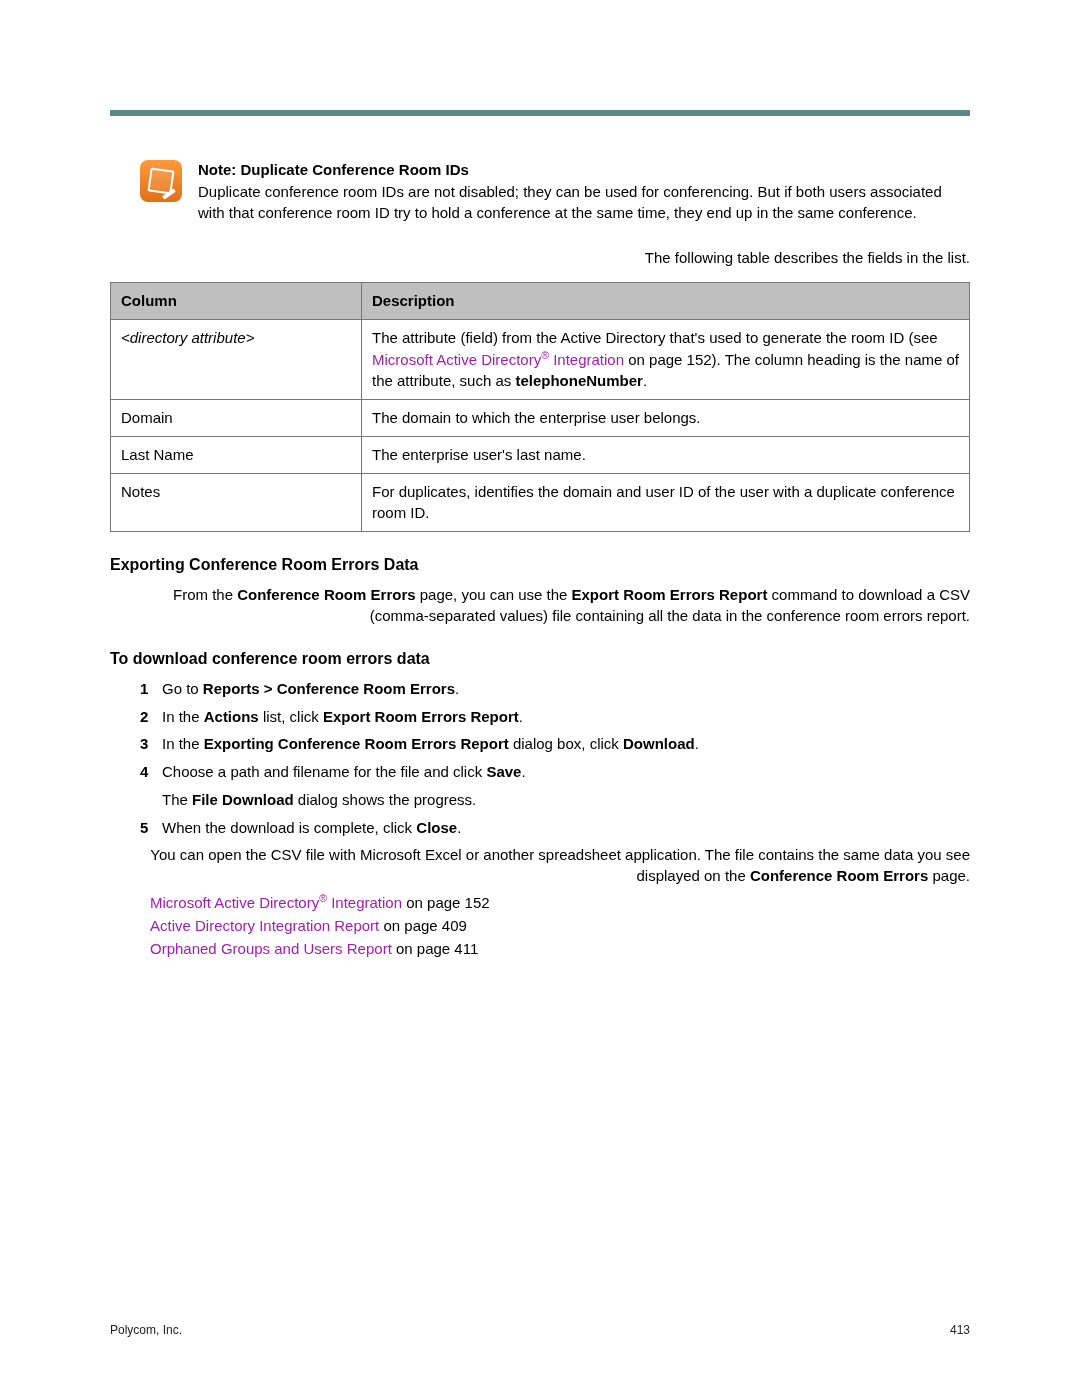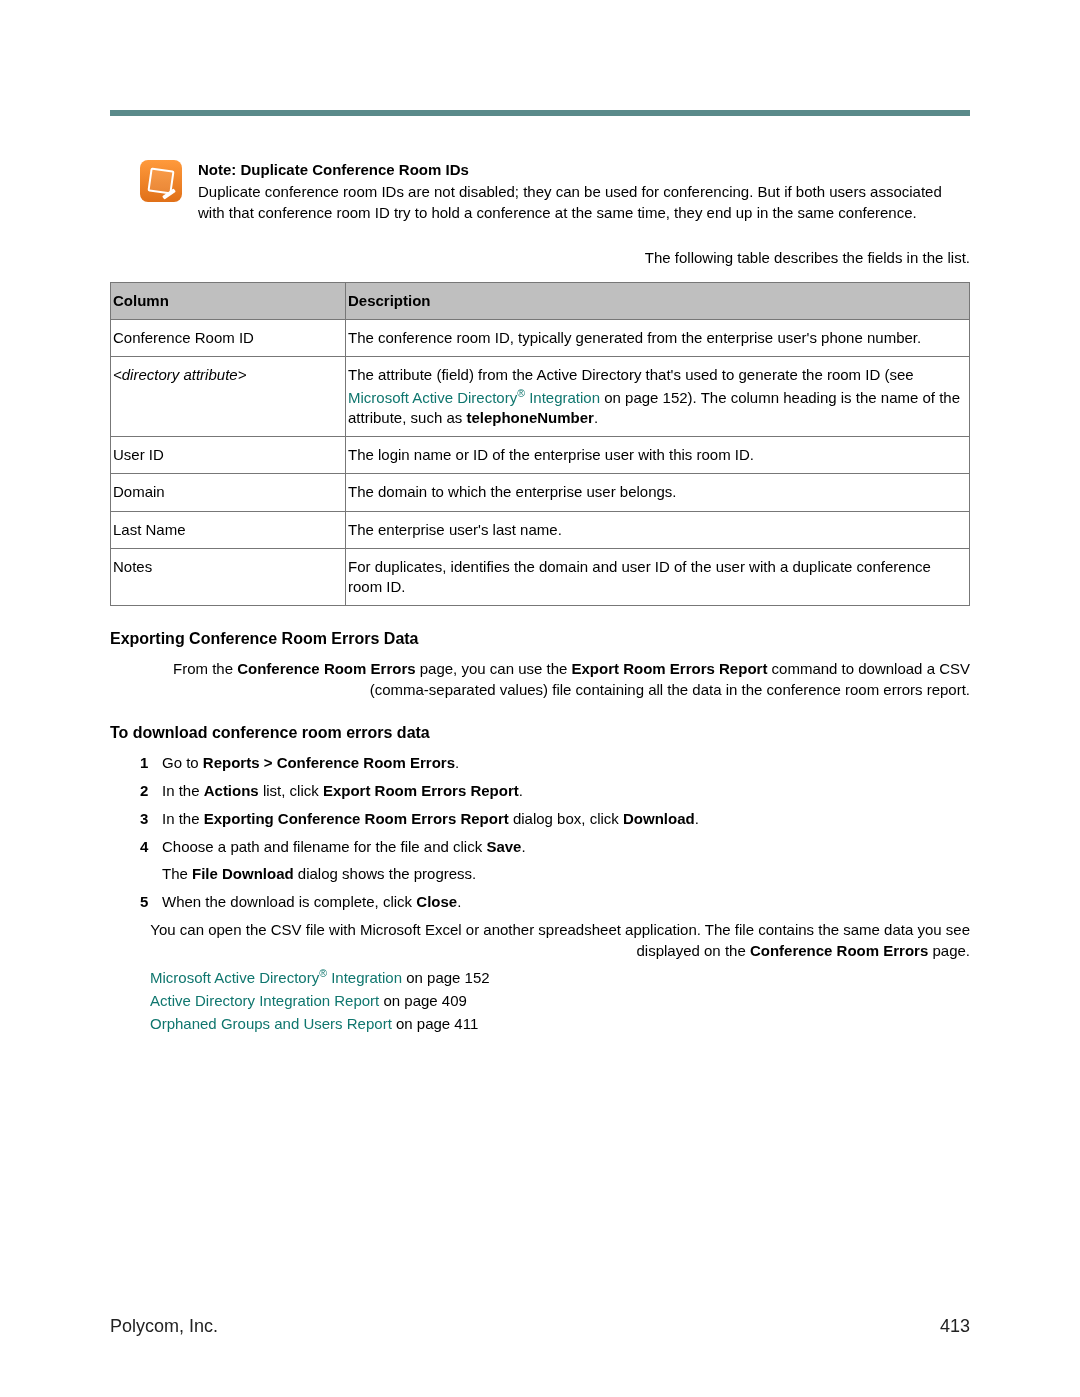--- a/index.html
+++ b/index.html
@@ -75,36 +75,36 @@
   .intro {
     margin: 10px 0 14px 0;
   }
   table.fields {
     border-collapse: collapse;
     width: 100%;
     margin-bottom: 24px;
   }
   table.fields th, table.fields td {
     border: 1px solid #777;
-    padding: 8px 2px;
+    padding: 8px 10px;
     text-align: left;
     vertical-align: top;
     font-size: 15px;
     line-height: 1.35;
   }
   table.fields th {
     background: #bfbfbf;
     font-weight: bold;
   }
   table.fields td.col-name {
     width: 230px;
   }
   .italic { font-style: italic; }
   .bold { font-weight: bold; }
-  .link { color: #0f766e; }
+  .link { color: #a21caf; }
   sup { font-size: 0.7em; }
   h2.section {
     font-size: 16px;
     font-weight: bold;
     margin: 12px 0 10px 0;
   }
   h3.sub {
     font-size: 16px;
     font-weight: bold;
     margin: 24px 0 10px 0;
@@ -136,21 +136,21 @@
   .see-also-links div {
     margin: 6px 0;
   }
   .footer {
     position: absolute;
     bottom: 60px;
     left: 110px;
     right: 110px;
     display: flex;
     justify-content: space-between;
-    font-size: 18px;
+    font-size: 12px;
     color: #222;
   }
 </style>
 </head>
 <body>
 
 <div class="page">
   <div class="top-rule"></div>
 
   <div class="content">
@@ -167,32 +167,24 @@
 
     <table class="fields">
       <thead>
         <tr>
           <th>Column</th>
           <th>Description</th>
         </tr>
       </thead>
       <tbody>
         <tr>
-          <td class="col-name">Conference Room ID</td>
-          <td>The conference room ID, typically generated from the enterprise user's phone number.</td>
-        </tr>
-        <tr>
           <td class="col-name italic">&lt;directory attribute&gt;</td>
           <td>
             <span>The attribute (field) from the Active Directory that's used to generate the room ID (see </span><span class="link"><span>Microsoft Active Directory</span><sup>®</sup><span> Integration</span></span><span> on page 152). The column heading is the name of the attribute, such as </span><span class="bold">telephoneNumber</span><span>.</span>
           </td>
-        </tr>
-        <tr>
-          <td class="col-name">User ID</td>
-          <td>The login name or ID of the enterprise user with this room ID.</td>
         </tr>
         <tr>
           <td class="col-name">Domain</td>
           <td>The domain to which the enterprise user belongs.</td>
         </tr>
         <tr>
           <td class="col-name">Last Name</td>
           <td>The enterprise user's last name.</td>
         </tr>
         <tr>

